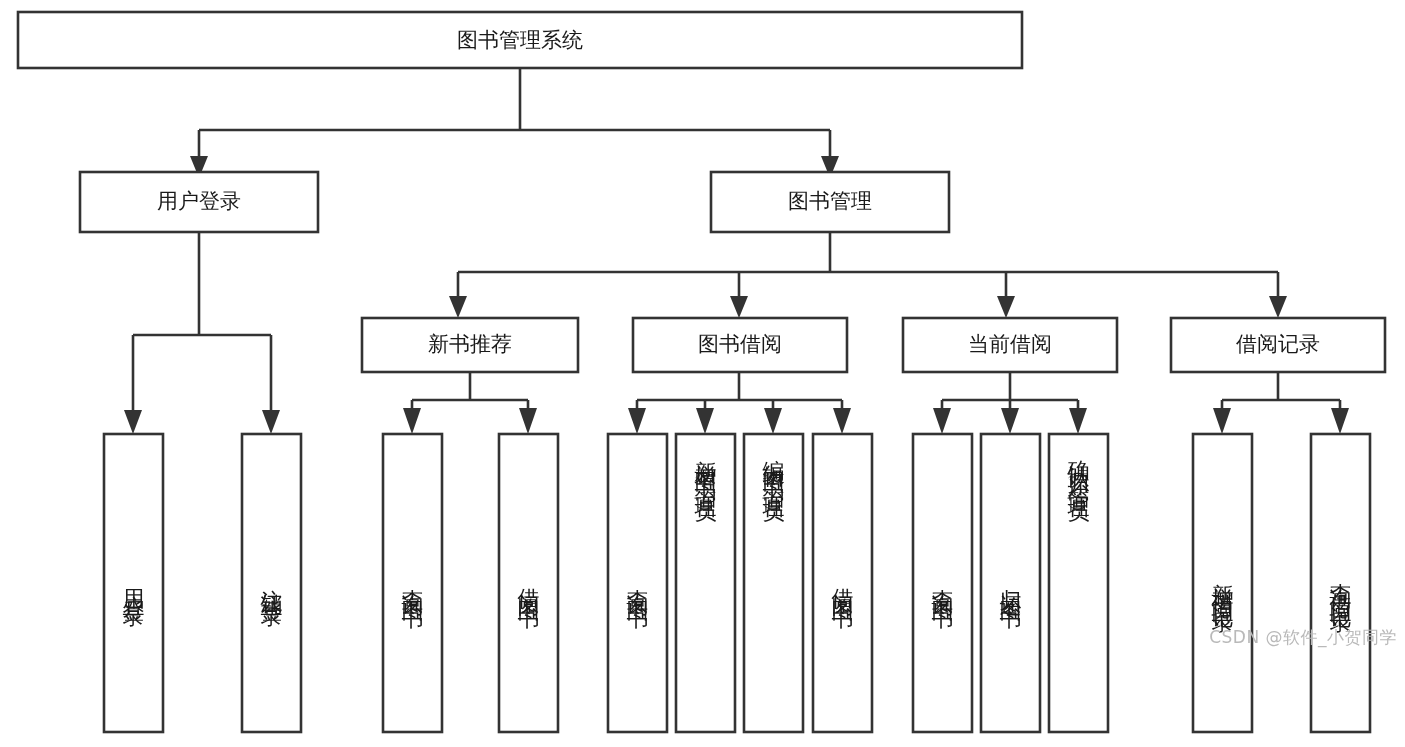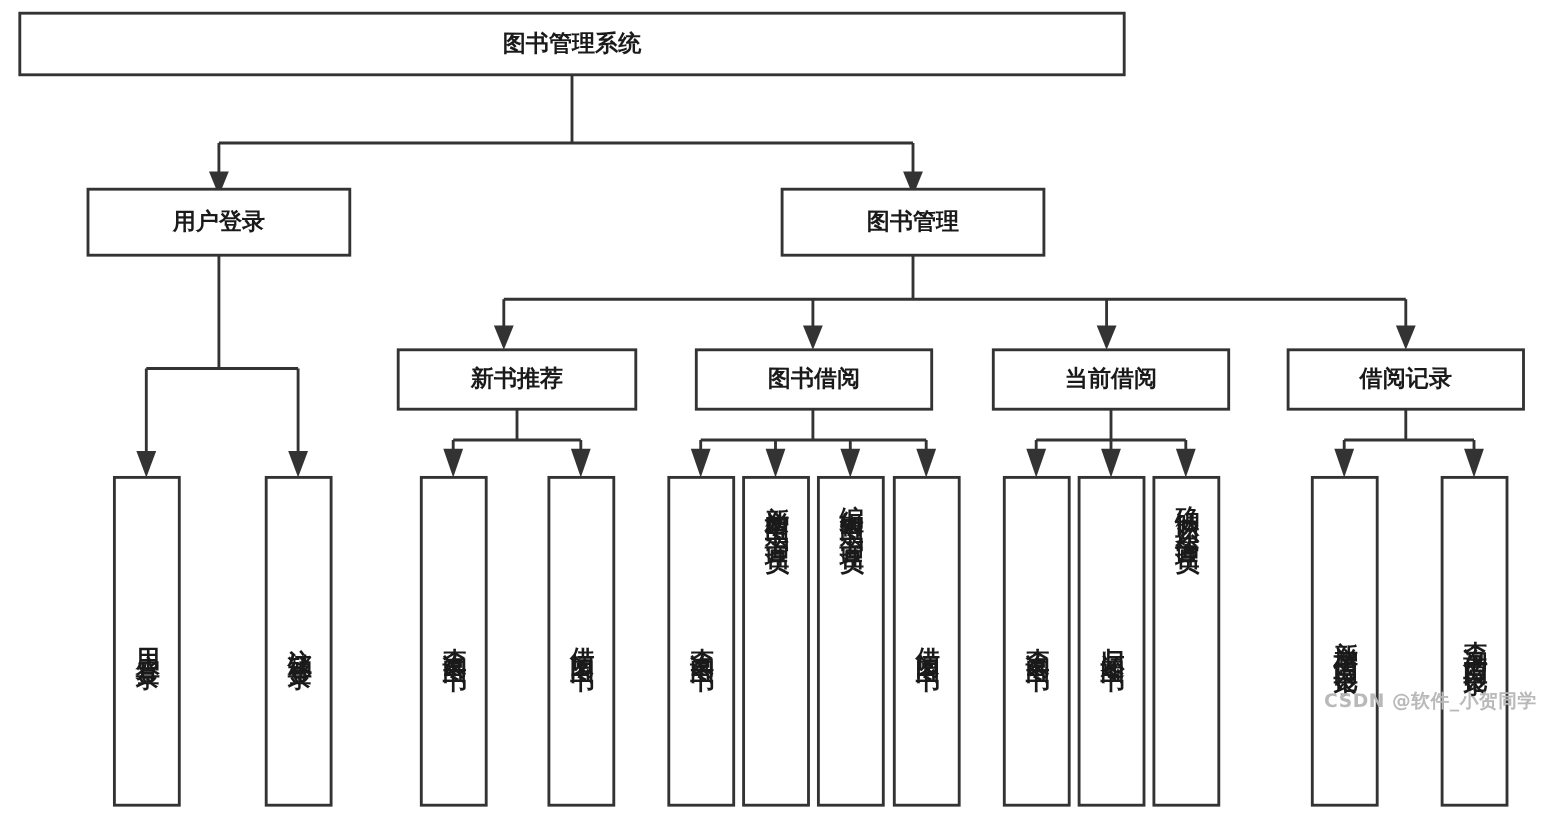--- a/index.html
+++ b/index.html
@@ -10,21 +10,20 @@
   body {
     width: 1405px;
     height: 747px;
     font-family: "DejaVu Sans", "Liberation Sans", sans-serif;
     overflow: hidden;
   }
   #diagram-root {
     position: relative;
     width: 1405px;
     height: 655px;
-    font-weight: bold;
   }
   svg.diagram {
     position: absolute;
     top: 0;
     left: 0;
     width: 1405px;
     height: 747px;
   }
   .node-rect {
     fill: #ffffff;

